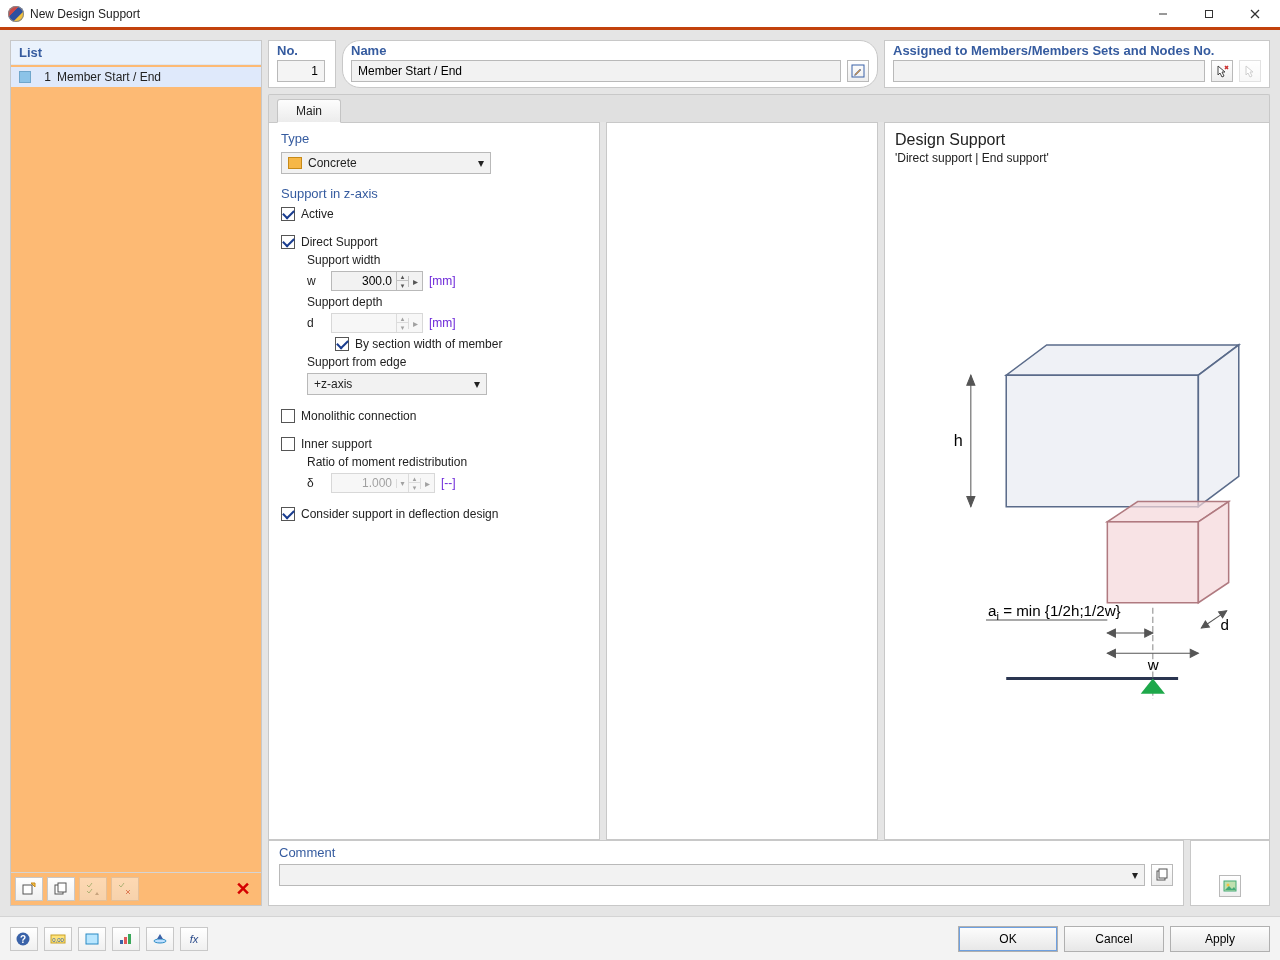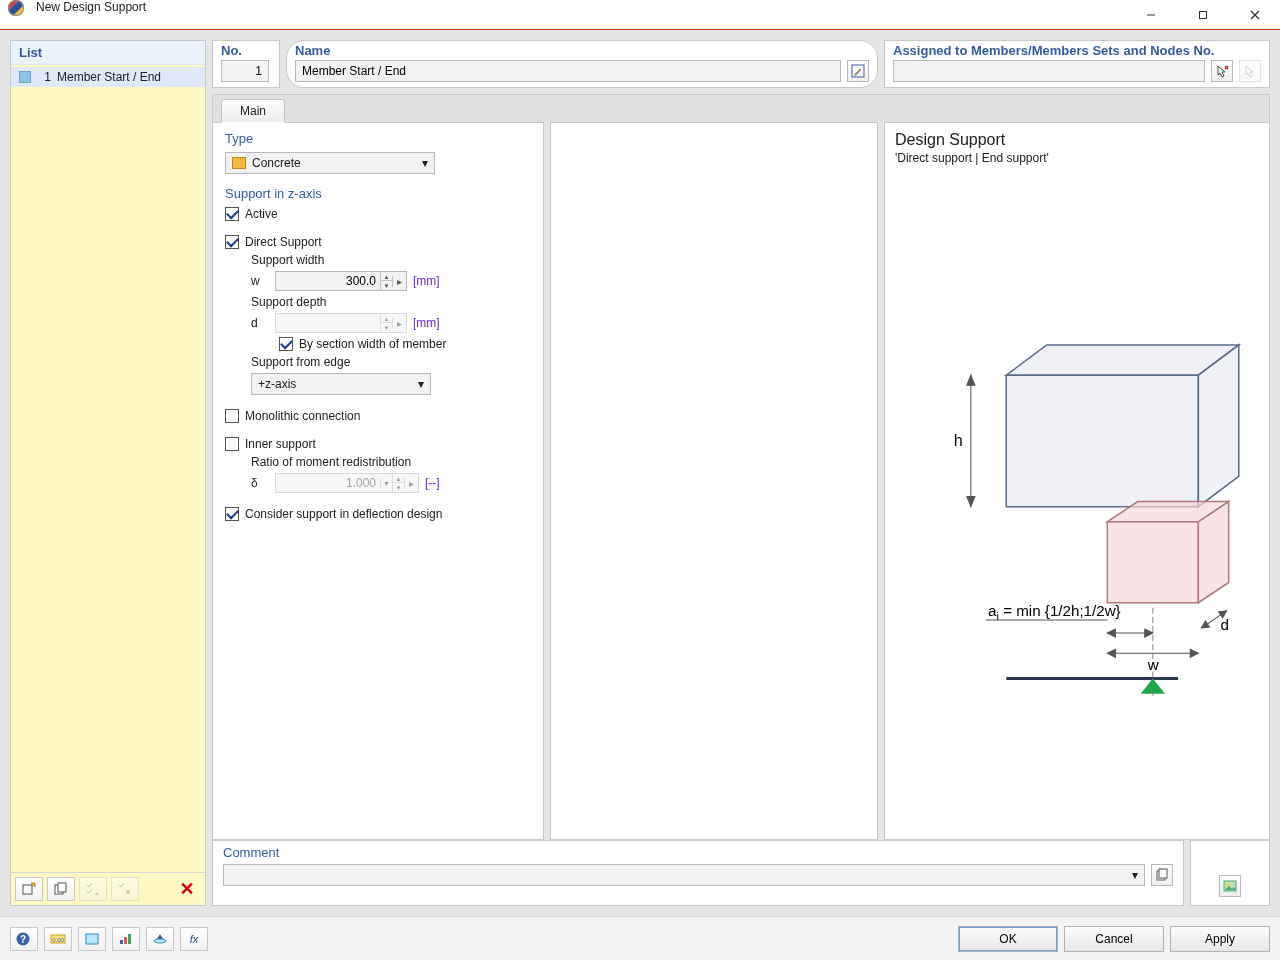--- a/index.html
+++ b/index.html
@@ -1,27 +1,27 @@
 <!DOCTYPE html>
 <html><head>
 <meta charset="utf-8">
 <style>
   * { box-sizing: border-box; }
   html, body { margin:0; padding:0; font-family: "Segoe UI", Tahoma, Arial, sans-serif; font-size:12px; color:#222; }
   body { background:#fff; }
   
-  .titlebar { height:30px; display:flex; padding:0 2px 0 8px; border-bottom:1px solid #c2410c;gap:6px;}
+  .titlebar { height:30px; display:flex; align-items:center; padding:0 2px 0 8px; border-bottom:3px solid #c2410c;}
   .titlebar .appicon { width:16px; height:16px; margin-right:6px; border-radius:50%; background:linear-gradient(135deg,#c94a4a 35%,#2d4fa0 36%,#2d4fa0 65%,#f3c23e 66%); box-shadow:0 0 0 1px #888 inset;}
   .titlebar .title { flex:1; font-size:12px; }
   .tbtn { width:46px; height:30px; display:flex; align-items:center; justify-content:center; }
   .tbtn svg { width:10px; height:10px; }
 
   .workarea { position:absolute; top:30px; left:0; right:0; bottom:44px; background:#e5e5e5; padding:10px;}
   .cols { display:flex; gap:6px; height:100%; }
-  .leftpanel { width:196px; background:#fef9c3; border:1px solid #c8c8c8; display:flex; flex-direction:column; position:relative;}
+  .leftpanel { width:252px; background:#fdba74; border:1px solid #c8c8c8; display:flex; flex-direction:column; position:relative;}
   .panelhdr { background:#eaf2fc; color:#355b9f; font-weight:600; font-size:13px; padding:4px 8px; border-bottom:1px solid #dfe6ef;}
   .listarea { flex:1; padding:2px 0; }
   .listrow { display:flex; align-items:center; height:20px; background:#dfe9fb; }
   .listrow .sq { width:12px; height:12px; background:#8cc3e8; margin:0 6px 0 8px; border:1px solid #6fa6cc;}
   .listrow .num { width:14px; text-align:right; margin-right:6px;}
   .leftbtns { border-top:1px solid #d4d4d4; padding:4px; display:flex; gap:4px; align-items:center;}
   .iconbtn { width:28px; height:24px; border:1px solid #c8c8c8; background:linear-gradient(#fff,#f0f0f0); display:flex; align-items:center; justify-content:center;}
   .iconbtn.disabled { opacity:.45; }
   .iconbtn svg {width:16px;height:16px;}
   .redx { color:#d40000; font-weight:bold; font-size:18px; margin-left:auto; width:28px; text-align:center;}
@@ -55,21 +55,21 @@
   .section { padding:8px 12px 4px 12px; }
   .sectitle { color:#355b9f; font-weight:400; font-size:13px; margin-bottom:6px;}
   .selectlike { display:flex; align-items:center; width:210px; background:#f2f2f2; position:relative;}
   .selectlike .swatch{width:14px;height:12px;background:#f6b747;border:1px solid #c78a18;margin-right:6px;}
   .selectlike .chev{margin-left:auto;}
   .row { display:flex; align-items:center; gap:6px; margin:4px 0;}
   .chk { width:14px;height:14px; border:1.5px solid #555; display:inline-flex; align-items:center; justify-content:center; background:#fff;}
   .chk.checked::after{content:"";width:9px;height:5px;border-left:2px solid #1a3d8f;border-bottom:2px solid #1a3d8f;transform:rotate(-45deg) translate(1px,-1px);}
   .indent{padding-left:26px;}
   .unit{color:#6d28d9;}
-  .numinput { display:flex; align-items:center; border:1px solid #b9b9b9; height:20px; background:#f2f2f2;padding-left:40px;}
+  .numinput { display:flex; align-items:center; border:1px solid #b9b9b9; height:20px; background:#f2f2f2;}
   .numinput.disabled{opacity:.55;}
   .numinput .val{width:64px; text-align:right; padding:0 4px; background:transparent; border:none; font:inherit;}
   .numinput .spin{width:12px; display:flex; flex-direction:column; border-left:1px solid #c0c0c0;}
   .numinput .spin span{height:9px;font-size:7px;line-height:9px;text-align:center;color:#555;border-bottom:1px solid #c0c0c0;}
   .numinput .spin span:last-child{border:none;}
   .numinput .go{width:14px;text-align:center;border-left:1px solid #c0c0c0;font-size:10px;color:#555;}
   .numinput .dd{width:12px;text-align:center;border-left:1px solid #c0c0c0;font-size:8px;color:#555;}
   .symcol{width:18px;display:inline-block;}
 
   .commentrow { display:flex; gap:6px; height:66px;}

